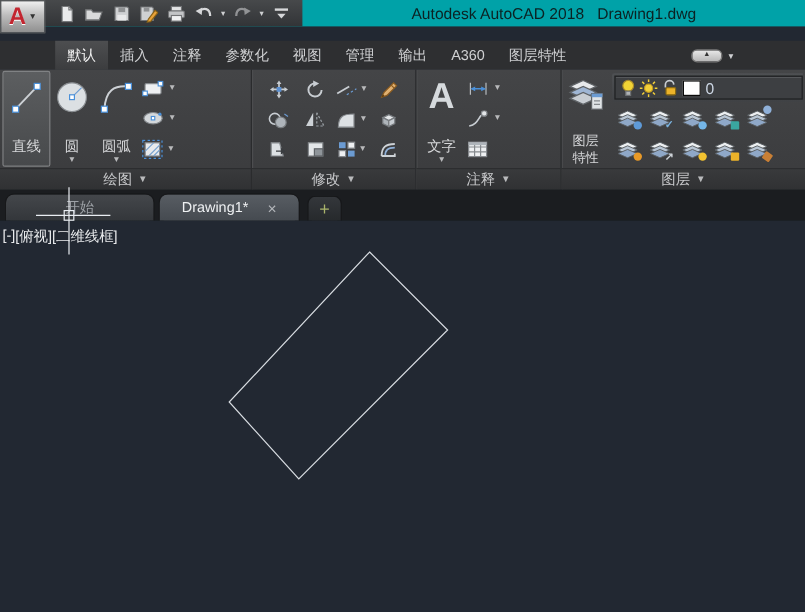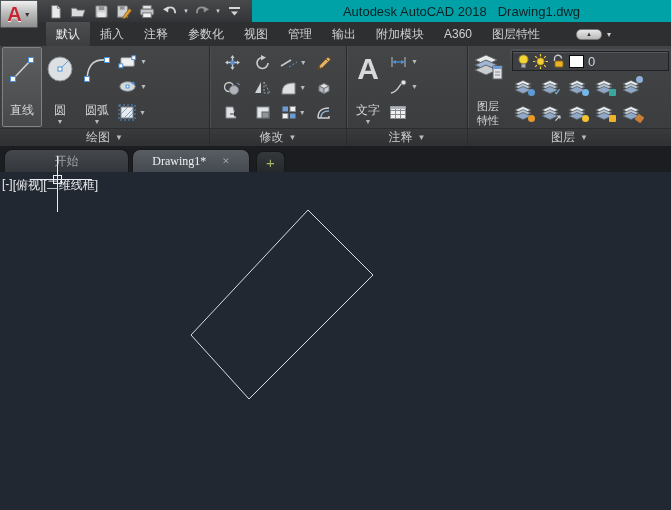--- a/index.html
+++ b/index.html
@@ -14,21 +14,21 @@
   .qbtn svg { display:block; }
   .qarrow { font-size:7px; color:#cfd0d2; width:8px; text-align:center; }
   .titletext { flex:1; display:flex; align-items:center; justify-content:center; gap:11px; font-size:13px; color:#0b2223; }
   .appbtn { position:absolute; left:0; top:0; width:38px; height:28px; z-index:30;
             background:linear-gradient(#f0f0f0,#bdbdbd 45%,#8f8f8f); border:1px solid #55585a; border-radius:1px;
             display:flex; align-items:center; justify-content:center; gap:2px; }
   .appbtn .a { color:#c22630; font-size:20px; font-weight:bold; line-height:1; text-shadow:0 1px 0 #fff; }
   .appbtn .ar { font-size:7px; color:#333; }
 
   
-  .tabrow { height:24px; background:#2e2f31; display:flex; align-items:stretch; padding-left:46px; }
+  .tabrow { height:24px; background:#2e2f31; display:flex; align-items:stretch; padding-left:46px;margin-top:12px; }
   .rtab { padding:0 10px; font-size:12px; color:#cfd0d2; display:flex; align-items:center; white-space:nowrap; }
   .rtab.active { background:linear-gradient(#4d4e50,#3c3d3f); color:#f2f2f2; }
   .tabrow-end { margin-left:auto; margin-right:60px; display:flex; align-items:center; gap:5px; }
   .pill { width:26px; height:11px; border-radius:5px; background:linear-gradient(#e8e8e8,#b8b8b8); border:1px solid #7a7a7a;
           display:flex; align-items:center; justify-content:center; font-size:6px; color:#333; }
   .pillarrow { font-size:8px; color:#cfd0d2; }
 
   
   .ribbon { display:flex; background:linear-gradient(#444547,#3a3b3d); height:100px; }
   .panel { display:flex; flex-direction:column; }
@@ -63,21 +63,21 @@
   .lt svg { position:absolute; left:0; top:1px; }
   .bd { position:absolute; right:-1px; bottom:0; width:7px; height:7px; border-radius:50%; }
   .bd.sq { border-radius:1px; }
   .bd.ch { background:none; color:#7ab3e0; font-size:9px; line-height:7px; width:auto; height:auto; font-weight:bold; }
 
   
   .ftabs { height:26px; background:#1b1d20; display:flex; align-items:flex-end; padding-left:4px; flex:none; }
   .ftab { height:23px; display:flex; align-items:center; justify-content:center; font-size:12px;
           border-radius:8px 8px 0 0; border:1px solid #17181a; border-bottom:none; }
   .ftab.start { width:125px; background:linear-gradient(#44474b,#33363a); color:#9da1a6; }
-  .ftab.active { width:118px; background:linear-gradient(#585d63,#454a50); color:#eef0f2; gap:16px; margin-left:3px;font-family:Liberation Serif, serif; }
+  .ftab.active { width:118px; background:linear-gradient(#585d63,#454a50); color:#eef0f2; gap:16px; margin-left:3px; }
   .ftab .x { color:#b4b7bb; font-size:13px; }
   .plus { width:29px; height:21px; border-radius:7px 7px 0 0; background:linear-gradient(#34373b,#26292c); border:1px solid #17181a; border-bottom:none;
           color:#a9b46b; font-size:15px; display:flex; align-items:center; justify-content:center; margin-left:6px; }
 
   
   .canvas { flex:1; position:relative; background:#222832; }
   .vplabel { position:absolute; left:2px; top:5px; display:flex; font-size:12px; color:#e8eaec; letter-spacing:0; }
   .vplabel span { white-space:pre; }
 
   .overlay { position:absolute; left:0; top:0; width:671px; height:510px; pointer-events:none; z-index:20; }
@@ -168,23 +168,20 @@
         <span>参数化</span>
       </div>
     <div class="rtab">
         <span>视图</span>
       </div>
     <div class="rtab">
         <span>管理</span>
       </div>
     <div class="rtab">
         <span>输出</span>
-      </div>
-    <div class="rtab">
-        <span>附加模块</span>
       </div>
     <div class="rtab">
         <span>A360</span>
       </div>
     <div class="rtab">
         <span>图层特性</span>
       </div>
     <div class="tabrow-end">
       <div class="pill">▲</div>
       <div class="pillarrow">▾</div>

